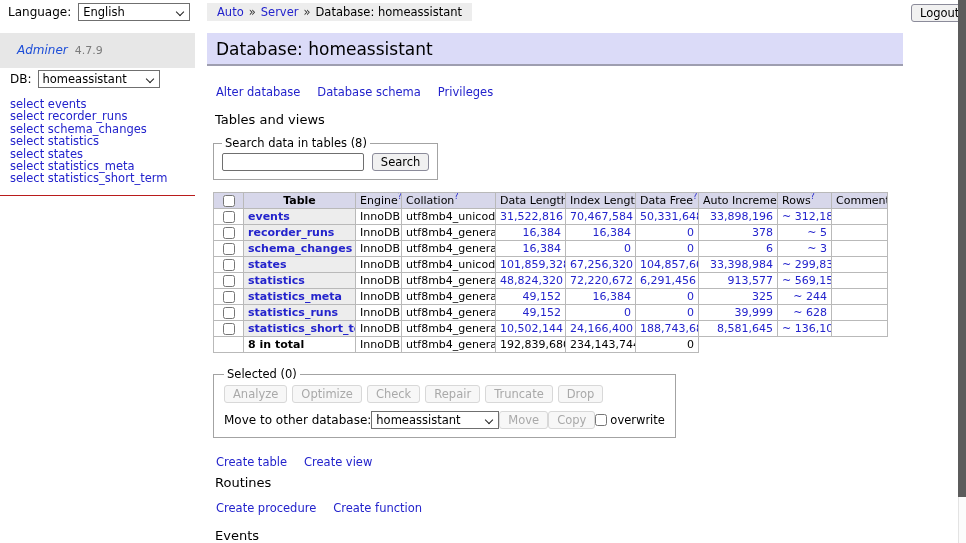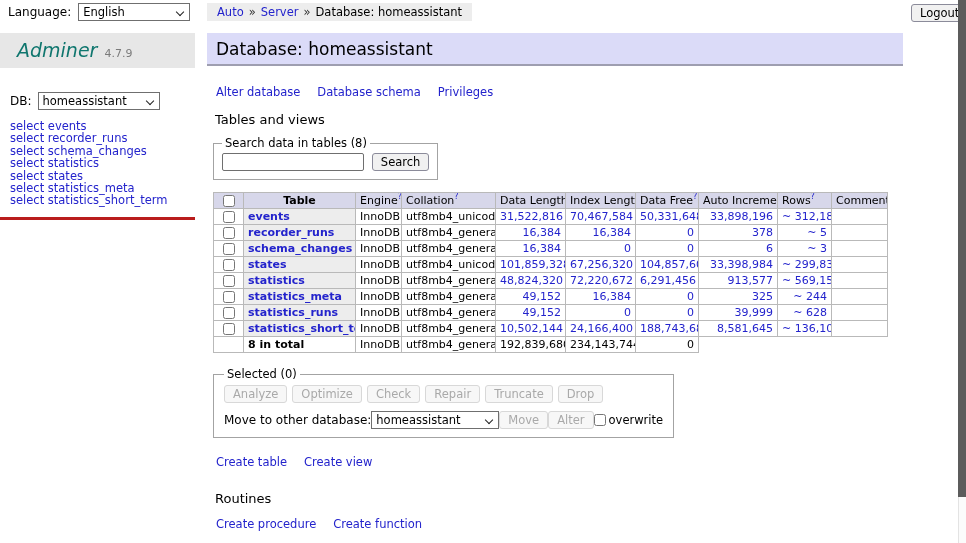--- a/index.html
+++ b/index.html
@@ -29,28 +29,28 @@
 
   .btn{height:18px;font-family:inherit;font-size:11.5px;padding:0 8px;background:#f1f1f1;
        border:1px solid #8b8b9a;border-radius:3px;color:#000;cursor:pointer;}
   .btn.disabled{color:#a9a9a9;border-color:#d8d8d8;background:#f7f7f7;cursor:default;}
   #logout-button{position:absolute;left:911px;top:4px;}
 
   
   #sidebar{position:absolute;left:0;top:33px;width:195px;}
   #logo-bar{height:35px;background:var(--logo-bg);display:flex;align-items:baseline;
             padding:8px 0 0 17px;gap:7px;}
-  #logo-text{font-style:italic;font-size:19px;color:#0f766e;line-height:19px;}
+  #logo-text{font-style:italic;font-size:12px;color:#1d4ed8;line-height:19px;}
   #logo-version{font-size:11px;color:#7b7b7b;}
-  #db-row{margin:24px 0 0 10px;display:flex;align-items:center;gap:6px;}
+  #db-row{margin:2px 0 0 10px;display:flex;align-items:center;gap:6px;}
   #sidebar-actions{margin-top:9px;border-top:1px solid #ccc;border-bottom:1px solid #ccc;
             padding:6px 0 6px 10px;}
   .action-line{line-height:13px;}
   .action-line a{margin-right:15px;font-size:11.5px;}
-  #sidebar-tables{padding:10px 0 10px 10px;border-bottom:3px solid #b91c1c;}
+  #sidebar-tables{padding:10px 0 10px 10px;border-bottom:1px solid #b91c1c;}
   #sidebar-tables a{display:block;font-size:11.5px;line-height:12.4px;}
 
   
   #main{position:absolute;left:207px;top:33px;width:696px;}
   #page-title-bar{height:33px;background:var(--title-bg);border-bottom:2px solid #9e9eb0;
             display:flex;align-items:center;padding-left:9px;font-size:17px;}
   .page-links{margin:19px 0 0 9px;font-size:11.5px;}
   .page-links a{margin-right:17px;}
   .section-heading{margin:13px 0 0 8px;font-size:13px;font-weight:normal;}
   fieldset{display:block;width:max-content;border:1px solid #a3a3a3;margin:0;
@@ -78,21 +78,21 @@
   input[type=checkbox]{width:12px;height:12px;margin:0;vertical-align:middle;}
 
   
   #selected-fieldset{margin:14px 0 0 6px;padding:4px 10px 8px;}
   .sel-buttons{display:flex;gap:5px;}
   .sel-move-row{margin-top:8px;display:flex;align-items:center;font-size:12px;}
   .overwrite-wrap{display:flex;align-items:center;gap:3px;font-size:11.5px;}
 
   .create-links{margin:17px 0 0 9px;font-size:11.5px;}
   .create-links a{margin-right:17px;}
-  #routines-heading{margin-top:22px;}
+  #routines-heading{margin-top:6px;}
   .routine-links-row{margin:11px 0 0 9px;}
   #events-heading{margin-top:13px;}
 
   
   #scrollbar{position:absolute;right:0;top:0;width:8px;height:543px;background:#fbfbfb;
             border-left:1px solid #e3e3e3;}
   #scrollbar-thumb{position:absolute;top:0;right:0;width:8px;height:497px;
             background:var(--scrollbar-thumb);}
 </style>
 </head>
@@ -299,21 +299,21 @@
         <button class="btn disabled">Repair</button>
         <button class="btn disabled">Truncate</button>
         <button class="btn disabled">Drop</button>
       </div>
     <div class="sel-move-row">
       <span>Move to other database:</span>
       <span class="fselect" id="move-db-select">
         <span>homeassistant</span>
       </span>
       <button class="btn disabled">Move</button>
-      <button class="btn disabled">Alter</button>
+      <button class="btn disabled">Copy</button>
       <span class="overwrite-wrap">
         <input type="checkbox" style="">
         <span>overwrite</span>
       </span>
     </div>
   </fieldset>
 
   <div class="create-links" id="bottom-links"><a>Create table</a><a>Create view</a></div>
 
   <div class="section-heading" id="routines-heading">Routines</div>

